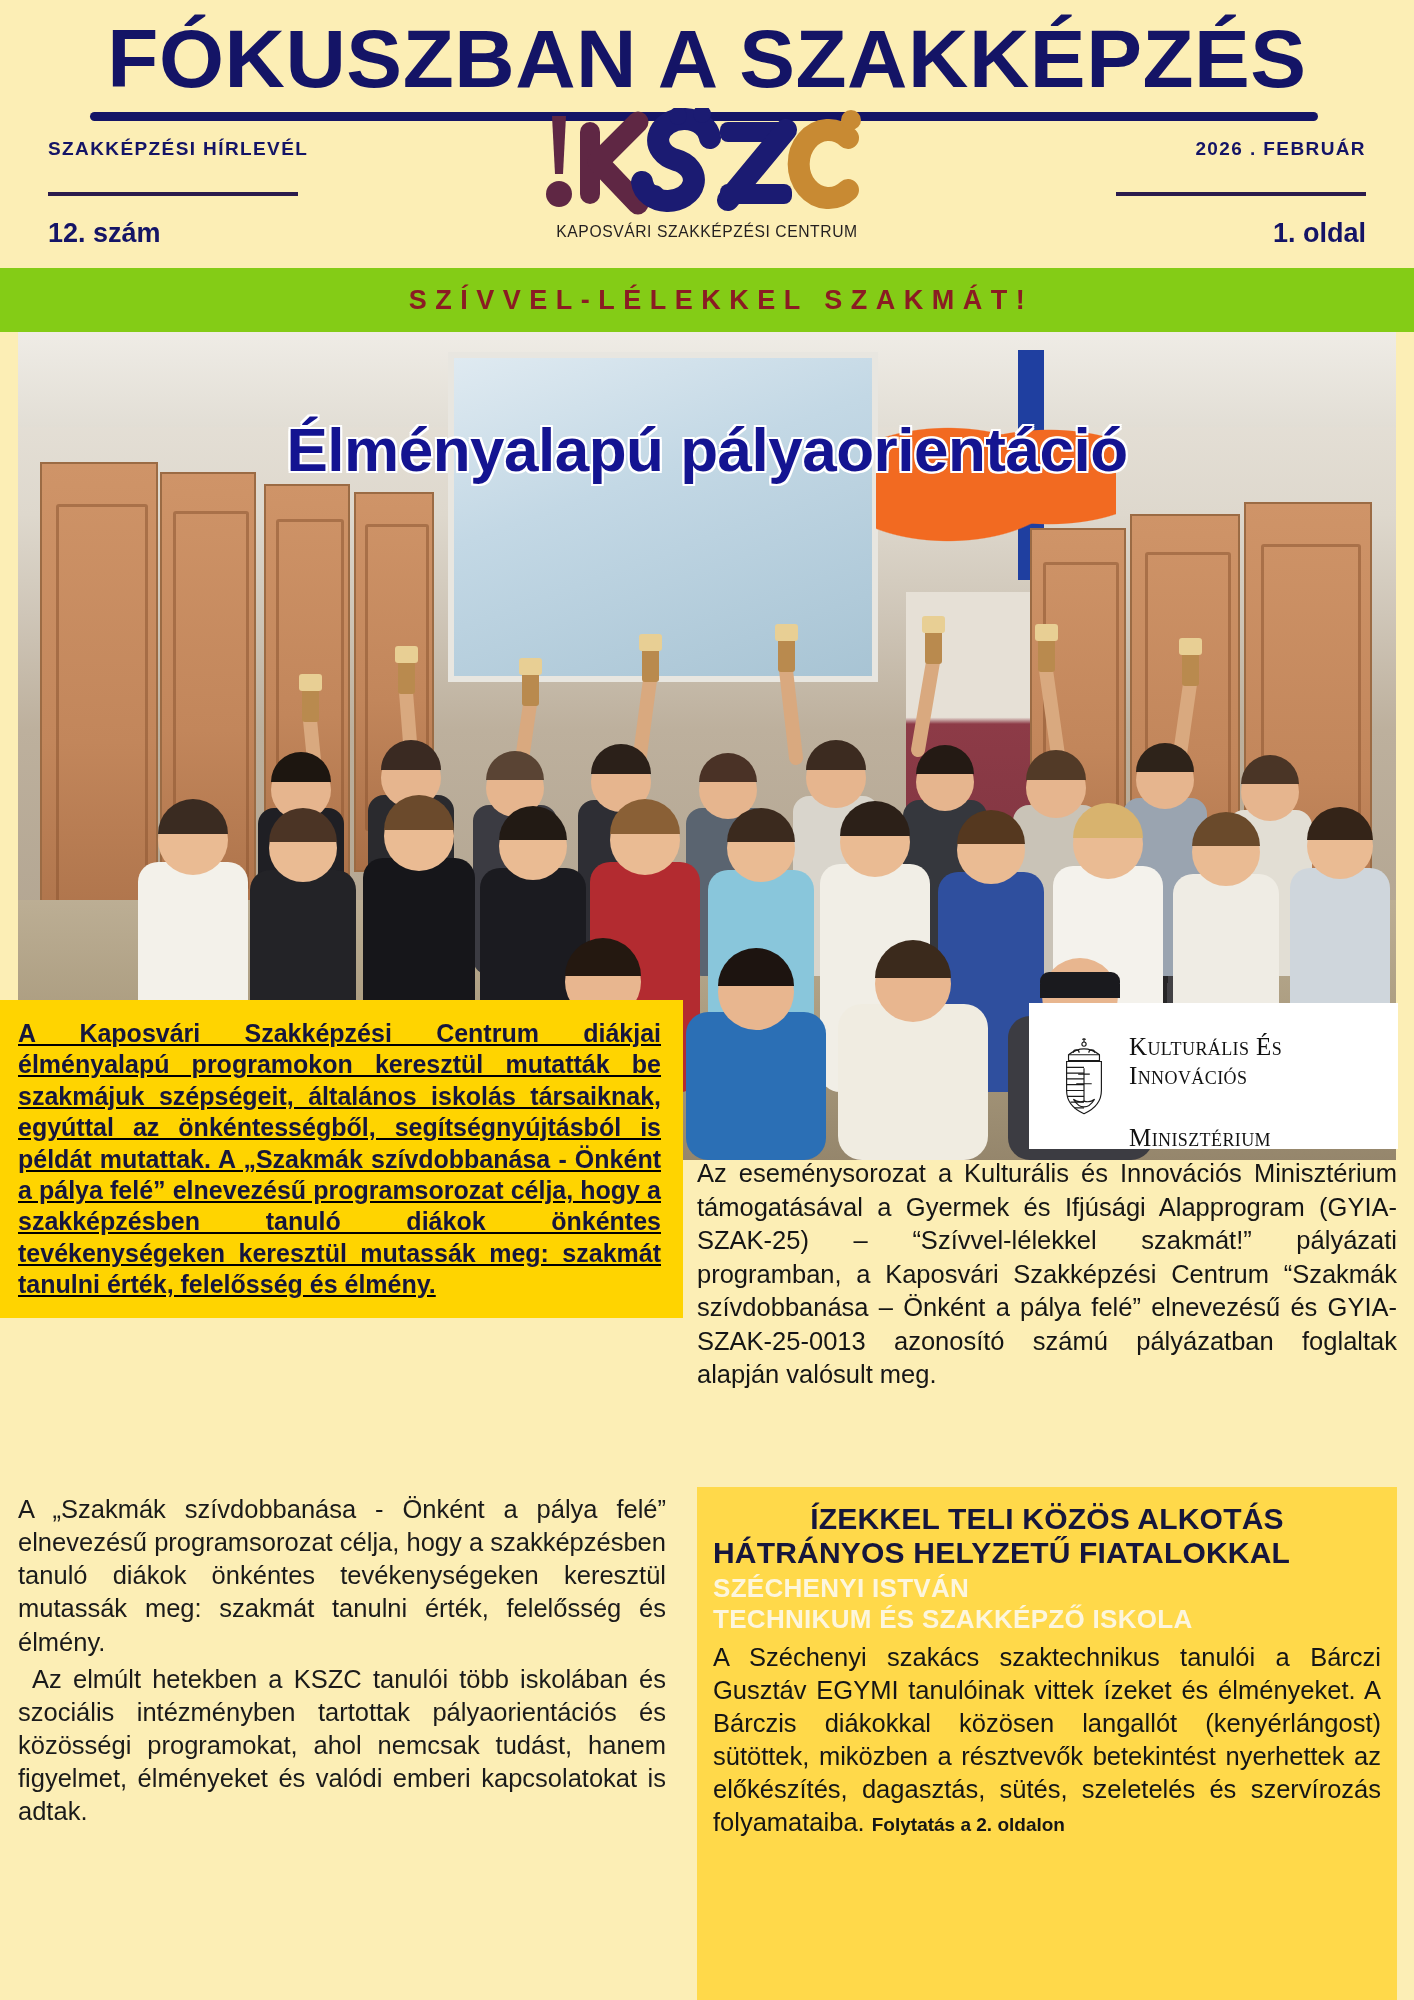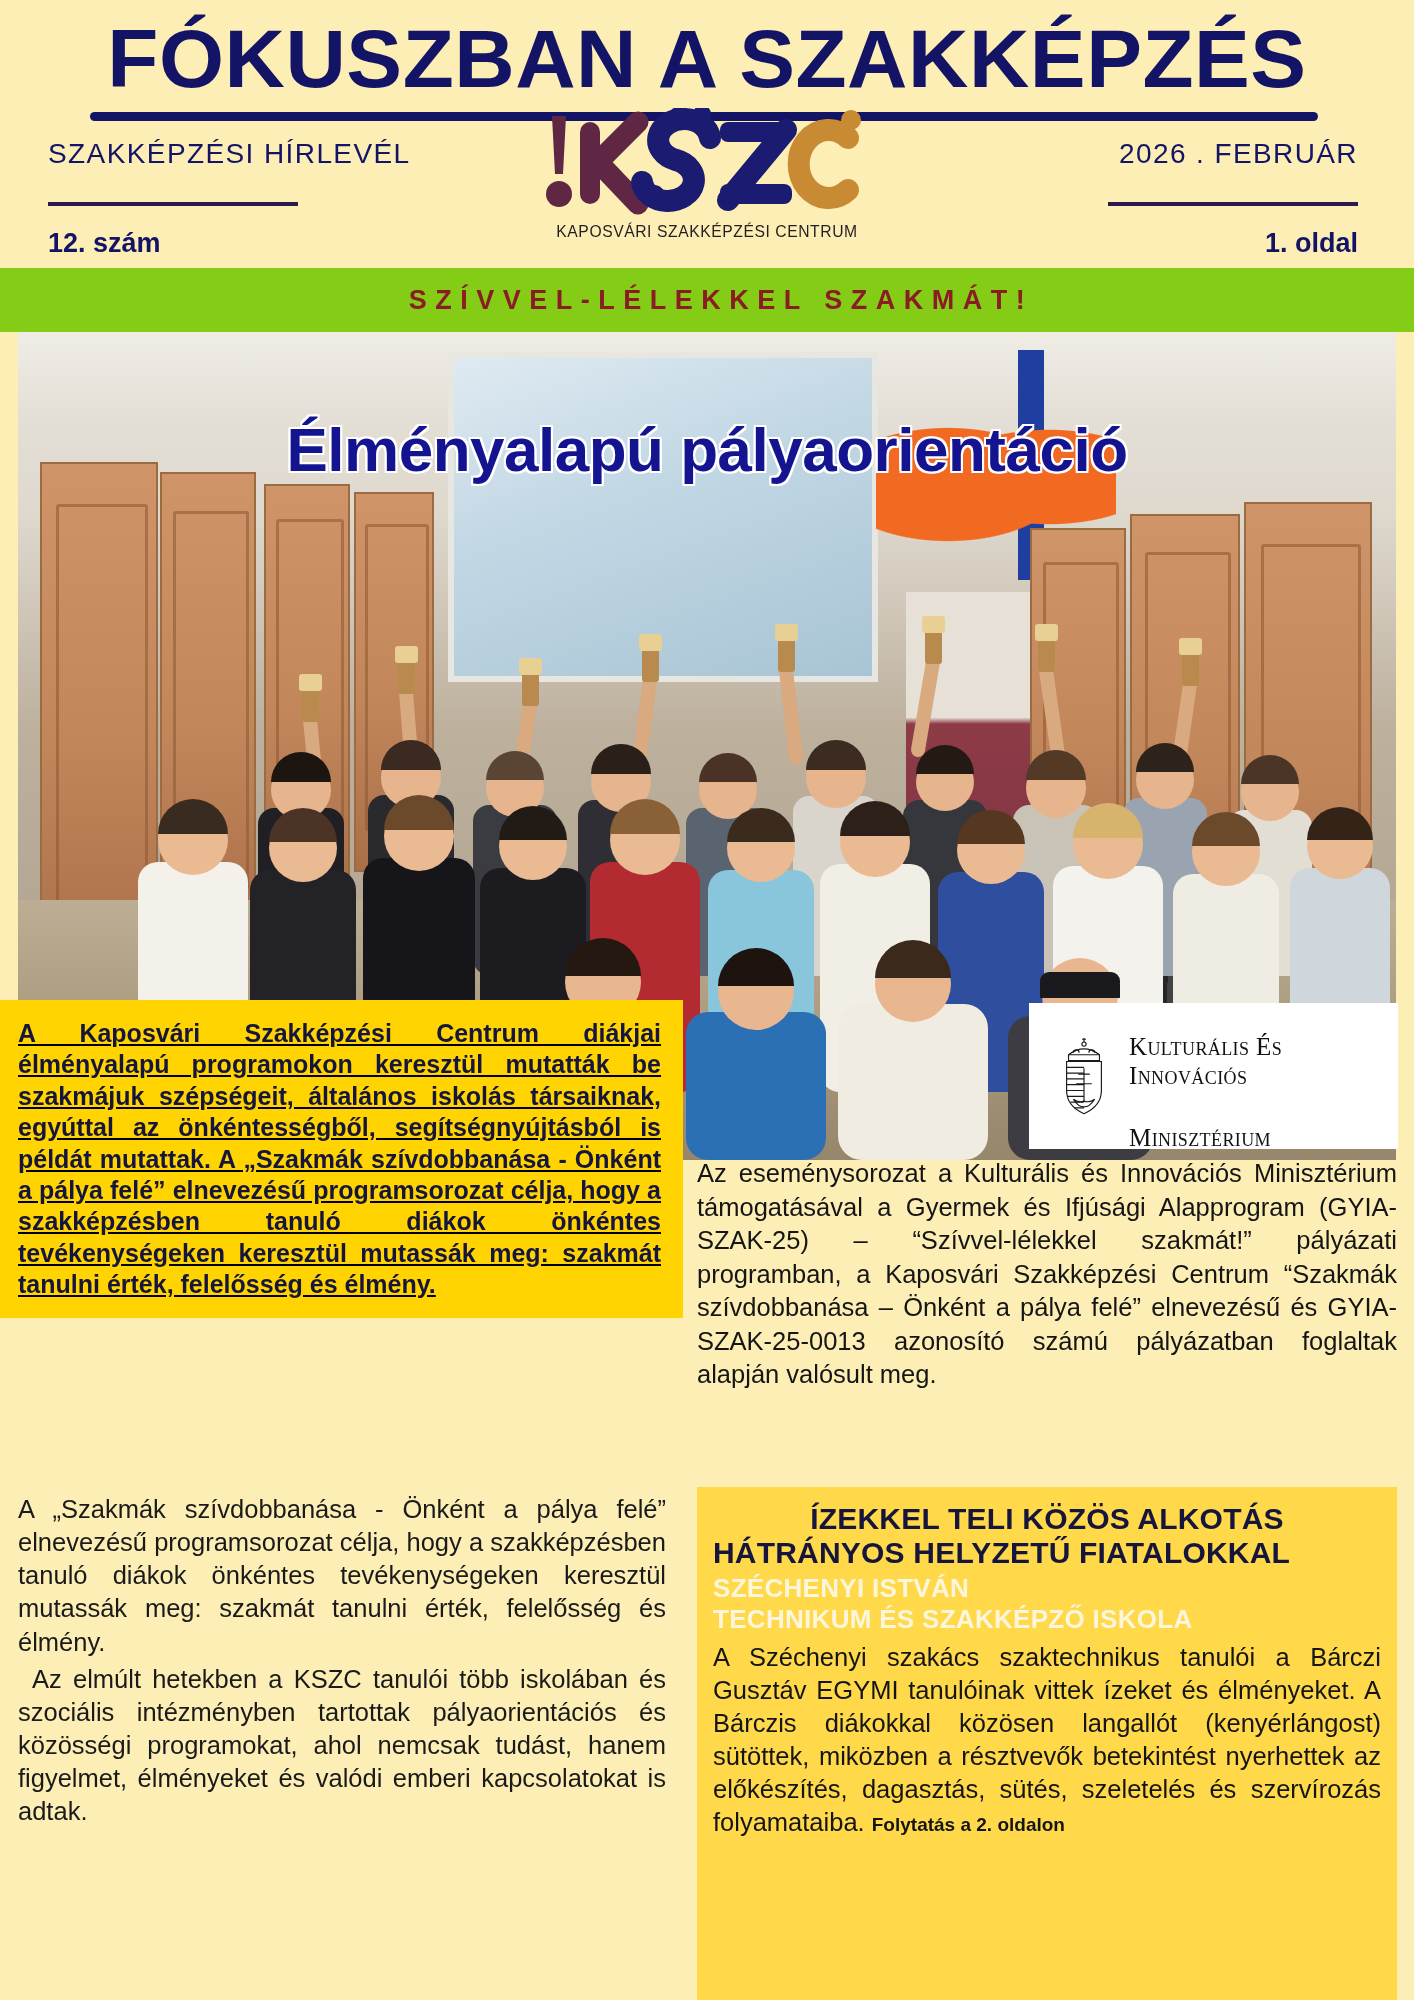--- a/index.html
+++ b/index.html
@@ -31,24 +31,24 @@
 
   .title-rule {
     position: absolute; left: 90px; top: 112px; width: 1228px; height: 9px;
     background: #141466; border-radius: 5px;
   }
 
   .hdr-left {
     position: absolute; left: 48px; top: 138px; width: 420px;
   }
   .hdr-right {
-    position: absolute; right: 56px; top: 138px; width: 420px; text-align: right;
+    position: absolute; right: 48px; top: 138px; width: 420px; text-align: right;
   }
   .hdr-label {
-    font-size: 28px; font-weight: 400; color: #141466; letter-spacing: 1.4px;
+    font-size: 19px; font-weight: 700; color: #141466; letter-spacing: 1.4px;
     white-space: nowrap;
   }
   .hdr-rule-l { width: 250px; height: 4px; background: #2b1b4d; margin-top: 32px; }
   .hdr-rule-r { width: 250px; height: 4px; background: #2b1b4d; margin-top: 32px; margin-left: auto; }
   .hdr-sub {
     margin-top: 22px; font-size: 27px; font-weight: 700; color: #141466;
     white-space: nowrap;
   }
 
   

